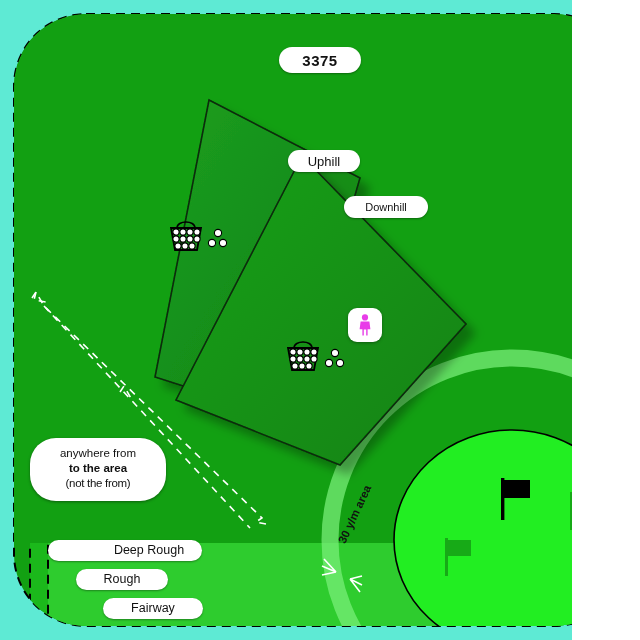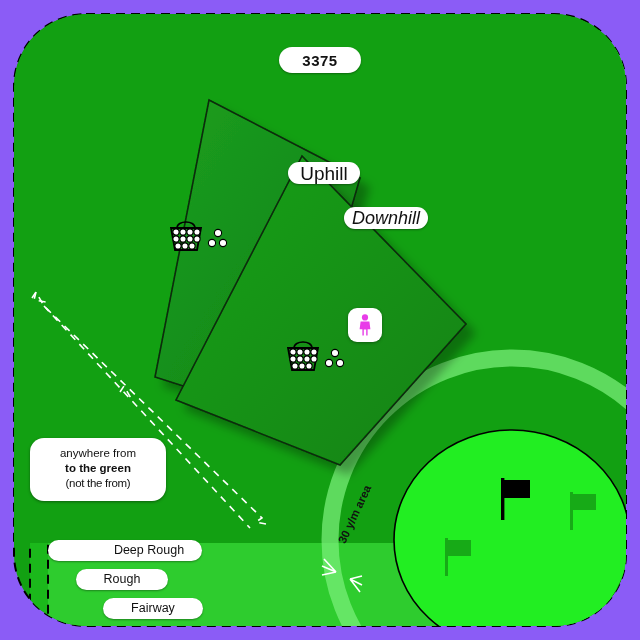--- a/index.html
+++ b/index.html
@@ -6,24 +6,24 @@
   html, body {
     margin: 0;
     padding: 0;
     background: #ffffff;
   }
   body {
     font-family: "Liberation Sans", sans-serif;
   }
   #stage {
     position: relative;
-    width: 640px;
+    width: 572px;
     height: 640px;
     overflow: hidden;
-    background: #8b5cf6;
+    background: #5eead4;
   }
   #stage svg.layer {
     position: absolute;
     left: 0;
     top: 0;
     width: 640px;
     height: 640px;
   }
 
   
@@ -43,28 +43,26 @@
   .pill-3375 {
     left: 279px; top: 47px;
     width: 82px; height: 26px;
     font-size: 15px;
     font-weight: bold;
     letter-spacing: 0.5px;
   }
   .pill-uphill {
     left: 288px; top: 150px;
     width: 72px; height: 22px;
-    font-size: 19px;
-    margin-top: 12px;
+    font-size: 13px;
   }
   .pill-downhill {
-    left: 344px; top: 207px;
+    left: 344px; top: 196px;
     width: 84px; height: 22px;
-    font-size: 18px;
-    font-style: italic;
+    font-size: 11px;
   }
   .pill-deep-rough {
     left: 48px; top: 540px;
     width: 106px; height: 21px;
     font-size: 12.5px;
     padding-left: 48px;
   }
   .pill-rough {
     left: 76px; top: 569px;
     width: 92px; height: 21px;
@@ -76,21 +74,21 @@
     font-size: 12.5px;
   }
 
   
   .callout {
     position: absolute;
     left: 30px; top: 438px;
     width: 124px;
     padding: 8px 6px 9px 6px;
     background: #ffffff;
-    border-radius: 14px;
+    border-radius: 26px;
     box-shadow: 0 1px 3px rgba(0,0,0,0.4);
     text-align: center;
     color: #111111;
     font-size: 11.5px;
     line-height: 1.32;
   }
   .callout .l1 { font-weight: normal; }
   .callout .l2 { font-weight: bold; }
   .callout .l3 { font-weight: bold; }
   .callout .l4 { font-weight: normal; letter-spacing: -0.3px; }
@@ -265,19 +263,19 @@
   <div class="pill pill-downhill">Downhill</div>
 
   <div class="pill pill-deep-rough">Deep Rough</div>
 
   <div class="pill pill-fairway">Fairway</div>
 
   <div class="pill pill-rough">Rough</div>
 
   <div class="callout">
     <div class="l1">anywhere from</div>
-    <div class="l3">to the green</div>
+    <div class="l3">to the area</div>
     <div class="l4">(not the from)</div>
   </div>
 
   <div class="ym-label">30 y/m area</div>
 
 </div>
 
 </body></html>

